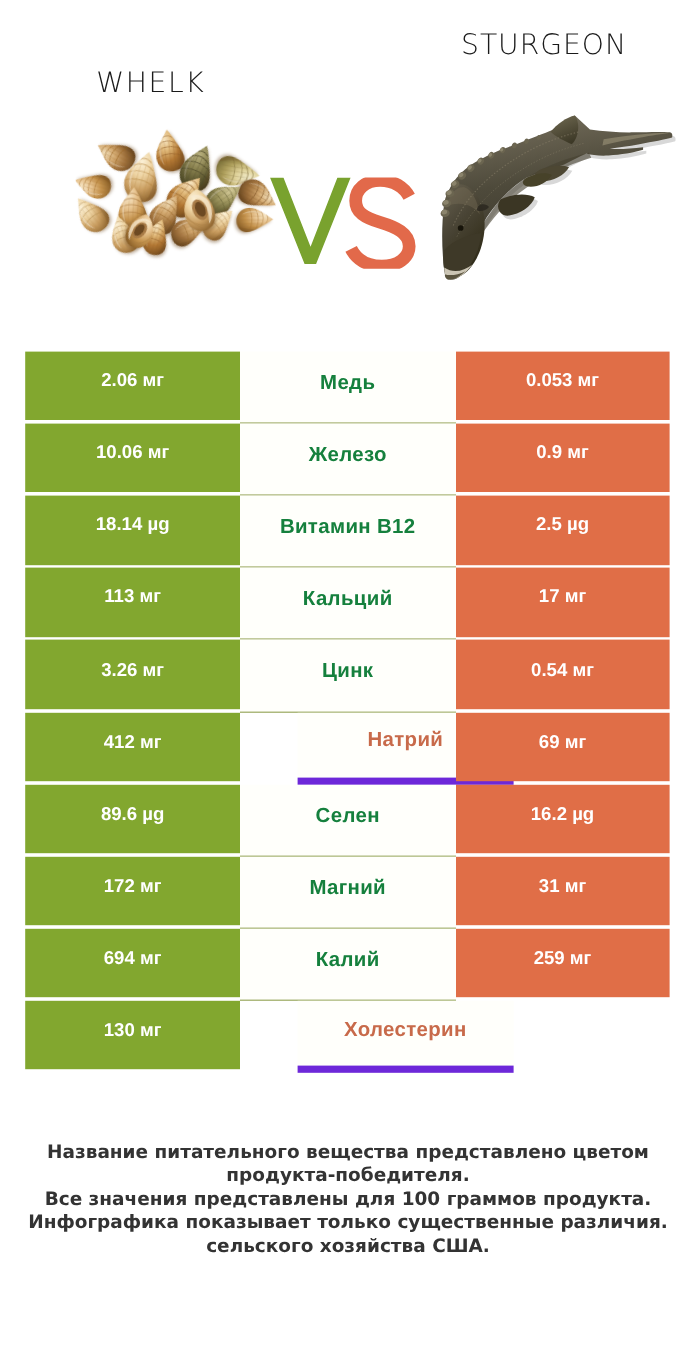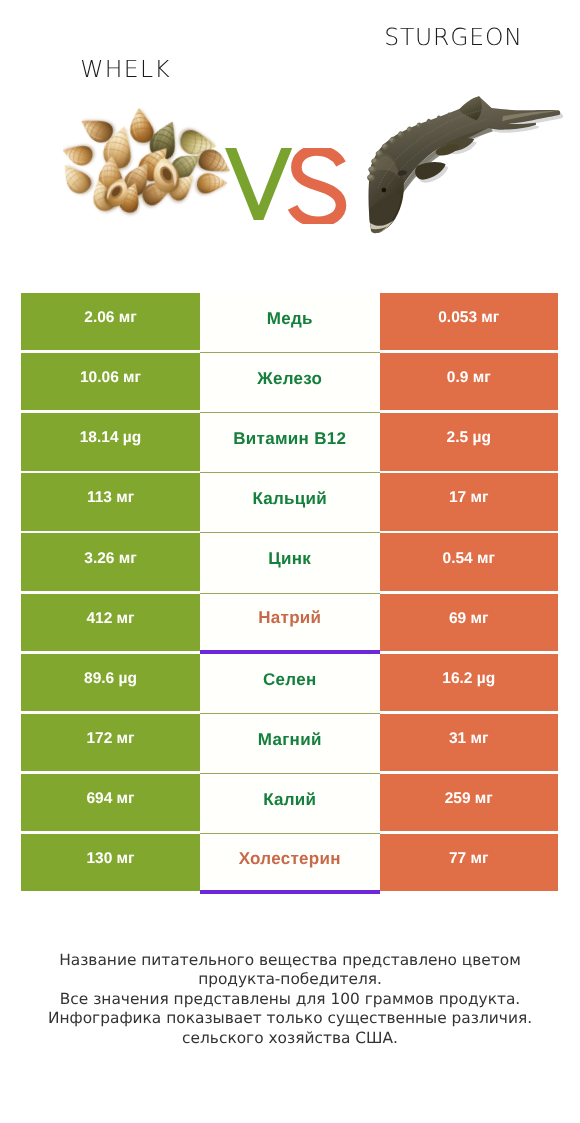--- a/index.html
+++ b/index.html
@@ -12,24 +12,24 @@
   .vs{position:absolute;left:225px;top:148px;}
   .fish{position:absolute;left:351px;top:81px;}
   .whelk{position:absolute;left:63px;top:105px;}
   .tbl{position:absolute;left:0;top:293px;width:564px;}
   .row{position:relative;height:60.12px;}
   .c{position:absolute;display:flex;align-items:center;justify-content:center;font-size:15.5px;font-weight:bold;}
   .cl{left:21px;width:179px;top:0;height:57.3px;background:#82a72f;color:#fff;padding-bottom:7px;box-sizing:border-box;}
   .cr{left:379.5px;width:178.5px;top:0;height:57.3px;background:#e06e47;color:#fff;padding-bottom:7px;box-sizing:border-box;}
   .cm{left:200px;width:179.5px;top:0;height:60.12px;background:#fffffb;font-size:17px;letter-spacing:0.3px;box-sizing:border-box;padding-bottom:7px;}
   .row .cm{border-bottom:1px solid #9aa85f;}
-  .row.wr .cm{border-bottom:4px solid #6d28d9;}
+  .row.wr .cm{border-bottom:6px solid #6d28d9;margin-left:48px;}
   .win-g{color:#15803d;}
   .win-o{color:#c86a4a;}
-  .note{position:absolute;left:0;top:950.6px;width:580px;text-align:center;font-family:"DejaVu Sans",sans-serif;font-weight:400;font-size:15.4px;line-height:19.6px;color:#333;white-space:nowrap;}
+  .note{position:absolute;left:0;top:950.6px;width:580px;text-align:center;font-family:"DejaVu Sans",sans-serif;font-weight:700;font-size:15.4px;line-height:19.6px;color:#333;white-space:nowrap;}
 </style>
 </head>
 <body>
 
 <div class="page">
   <div class="hdr">
     <svg class="fish" width="226" height="179" viewBox="0 0 220 170">
       <defs>
         <linearGradient id="bodyG" x1="0.22" y1="0.02" x2="0.48" y2="0.98">
           <stop offset="0" stop-color="#7d7863"></stop>
@@ -764,21 +764,20 @@
         <div class="c cm">
           <span class="win-g">Калий</span>
         </div>
         <div class="c cr">259 мг</div>
       </div>
       <div class="row wr">
         <div class="c cl">130 мг</div>
         <div class="c cm">
           <span class="win-o">Холестерин</span>
         </div>
-        <div class="c cr">77 мг</div>
       </div>
     </div>
   <div class="note" id="note">
       <div>Название питательного вещества представлено цветом</div>
       <div>продукта-победителя.</div>
       <div>Все значения представлены для 100 граммов продукта.</div>
       <div>Инфографика показывает только существенные различия.</div>
       <div>сельского хозяйства США.</div>
     </div>
 </div>

